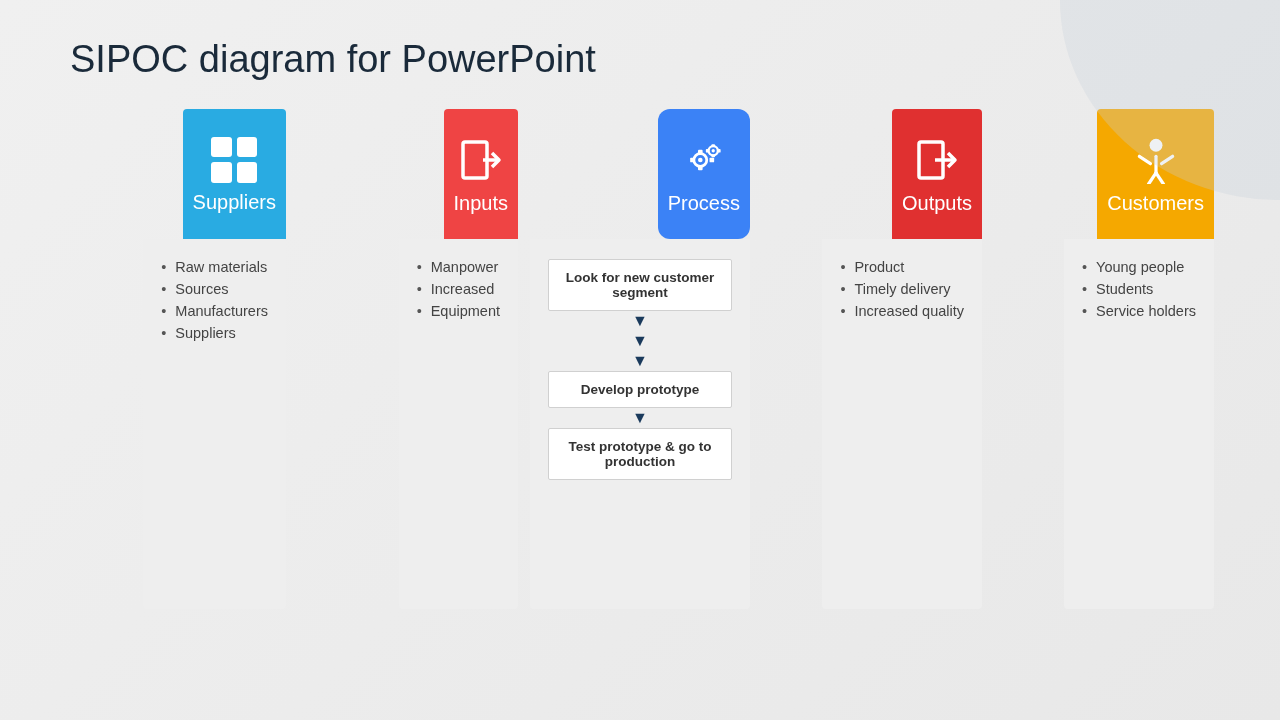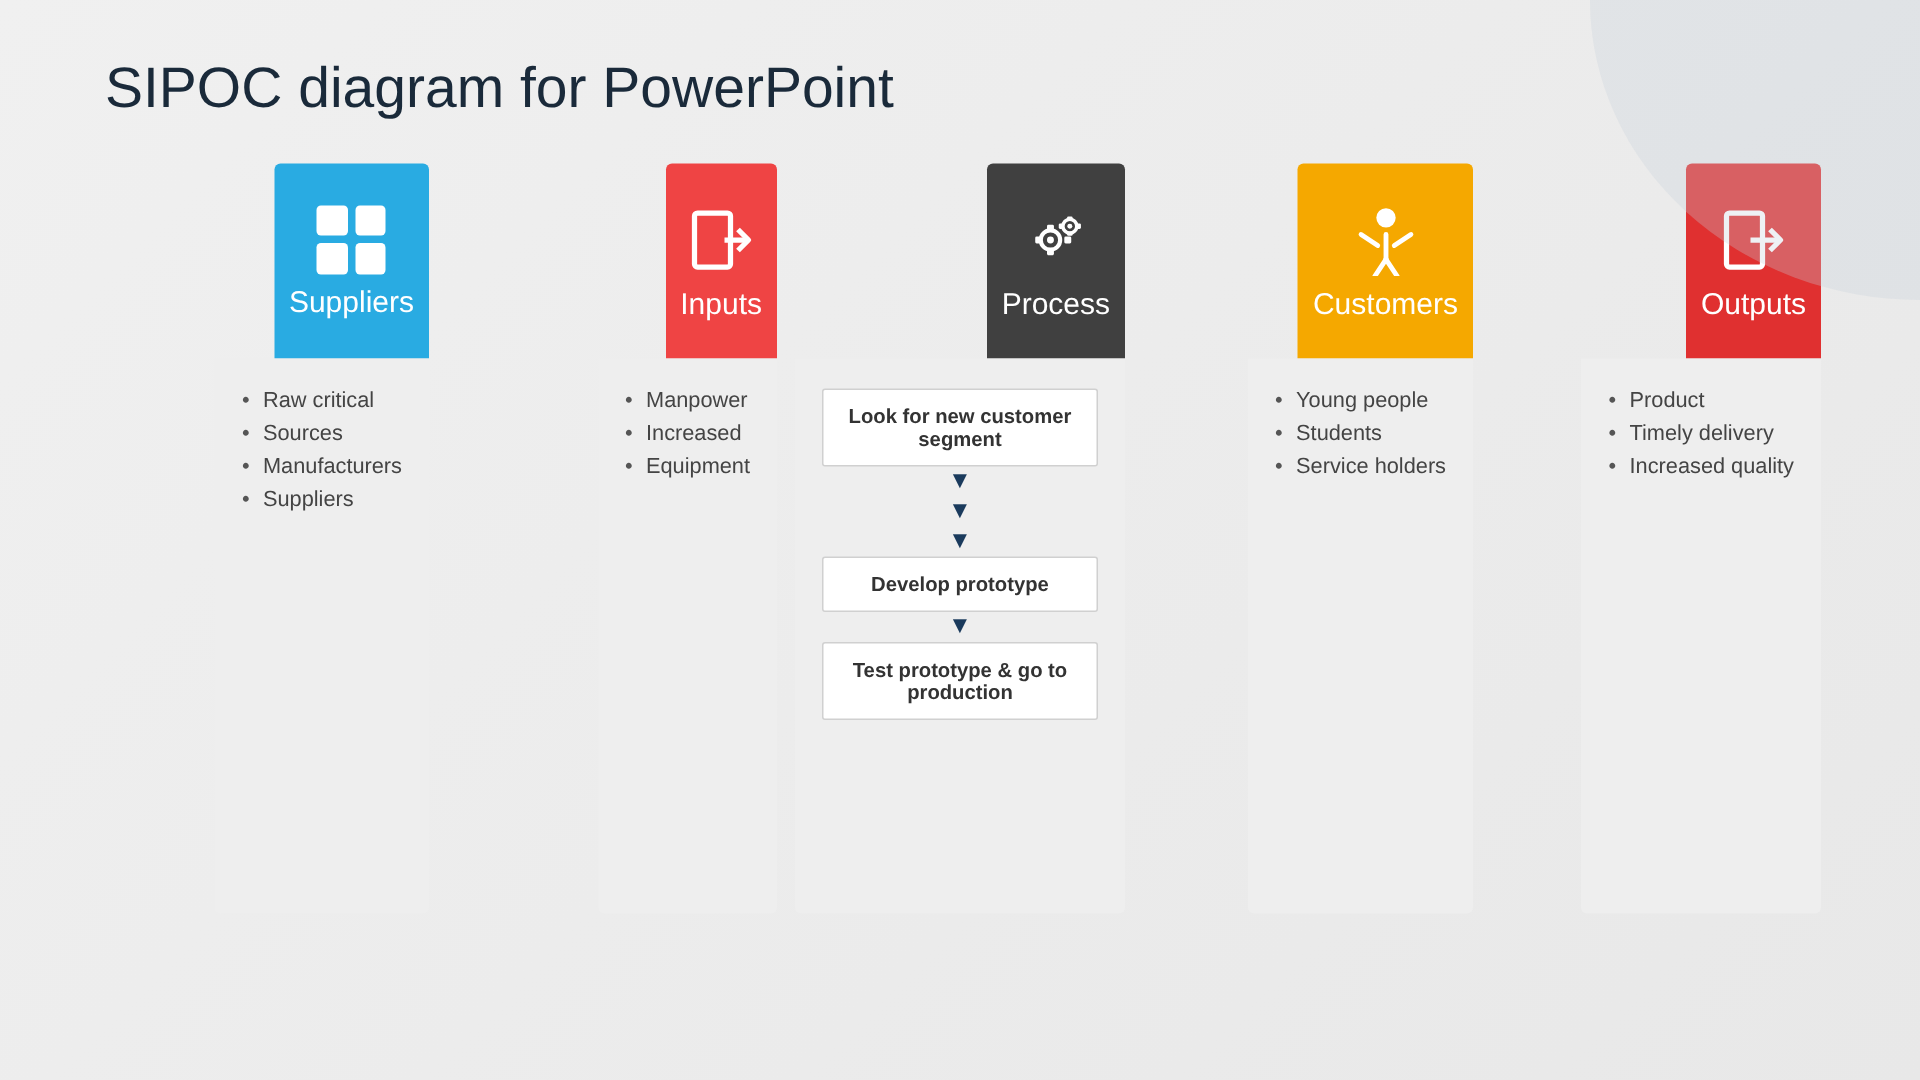--- a/index.html
+++ b/index.html
@@ -67,21 +67,21 @@
 
     .col-header .label {
       color: white;
       font-size: 20px;
       font-weight: 400;
     }
 
     
     .suppliers .col-header { background-color: #29ABE2; }
     .inputs .col-header    { background-color: #ef4444; }
-    .process .col-header   { background-color: #404040; }
+    .process .col-header   { background-color: #3b82f6; border-radius: 12px; }
     .outputs .col-header   { background-color: #E03030; }
     .customers .col-header { background-color: #F5A800; }
 
     
     .col-body {
       background: #eeeeee;
       flex: 1;
       padding: 20px 18px 20px 18px;
       border-radius: 0 0 4px 4px;
       min-height: 370px;
@@ -170,21 +170,21 @@
           <span></span>
             <span></span>
             <span></span>
             <span></span>
         </div>
       </div>
       <span class="label">Suppliers</span>
     </div>
     <div class="col-body">
       <ul>
-        <li>Raw critical</li>
+        <li>Raw materials</li>
         <li>Sources</li>
         <li>Manufacturers</li>
         <li>Suppliers</li>
       </ul>
     </div>
   </div>
 
   <div class="column inputs">
     <div class="col-header">
       <div class="icon">
@@ -237,60 +237,60 @@
         <div class="arrow-down">▼</div>
         <div class="arrow-down">▼</div>
         <div class="arrow-down">▼</div>
         <div class="process-step">Develop prototype</div>
         <div class="arrow-down">▼</div>
         <div class="process-step">Test prototype &amp; go to production</div>
       </div>
     </div>
   </div>
 
-  <div class="column customers">
-    <div class="col-header">
-      <div class="icon">
-        <svg viewBox="0 0 48 52" xmlns="http://www.w3.org/2000/svg">
-
-          <circle cx="24" cy="10" r="7" fill="white"></circle>
-
-          <line x1="6" y1="22" x2="18" y2="30" stroke="white" stroke-width="3.5" stroke-linecap="round"></line>
-          <line x1="42" y1="22" x2="30" y2="30" stroke="white" stroke-width="3.5" stroke-linecap="round"></line>
-
-          <line x1="24" y1="22" x2="24" y2="40" stroke="white" stroke-width="3.5" stroke-linecap="round"></line>
-
-          <line x1="24" y1="40" x2="16" y2="52" stroke="white" stroke-width="3.5" stroke-linecap="round"></line>
-          <line x1="24" y1="40" x2="32" y2="52" stroke="white" stroke-width="3.5" stroke-linecap="round"></line>
-        </svg>
-      </div>
-      <span class="label">Customers</span>
-    </div>
-    <div class="col-body">
-      <ul>
-        <li>Young people</li>
-        <li>Students</li>
-        <li>Service holders</li>
-      </ul>
-    </div>
-  </div>
-
   <div class="column outputs">
     <div class="col-header">
       <div class="icon">
         <svg viewBox="0 0 48 48" xmlns="http://www.w3.org/2000/svg">
           <rect x="6" y="6" width="24" height="36" rx="2" fill="none" stroke="white" stroke-width="3.5"></rect>
           <line x1="22" y1="24" x2="42" y2="24" stroke="white" stroke-width="3.5"></line>
           <polyline points="35,17 42,24 35,31" fill="none" stroke="white" stroke-width="3.5" stroke-linejoin="round"></polyline>
         </svg>
       </div>
       <span class="label">Outputs</span>
     </div>
     <div class="col-body">
       <ul>
         <li>Product</li>
         <li>Timely delivery</li>
         <li>Increased quality</li>
       </ul>
     </div>
   </div>
 
+  <div class="column customers">
+    <div class="col-header">
+      <div class="icon">
+        <svg viewBox="0 0 48 52" xmlns="http://www.w3.org/2000/svg">
+
+          <circle cx="24" cy="10" r="7" fill="white"></circle>
+
+          <line x1="6" y1="22" x2="18" y2="30" stroke="white" stroke-width="3.5" stroke-linecap="round"></line>
+          <line x1="42" y1="22" x2="30" y2="30" stroke="white" stroke-width="3.5" stroke-linecap="round"></line>
+
+          <line x1="24" y1="22" x2="24" y2="40" stroke="white" stroke-width="3.5" stroke-linecap="round"></line>
+
+          <line x1="24" y1="40" x2="16" y2="52" stroke="white" stroke-width="3.5" stroke-linecap="round"></line>
+          <line x1="24" y1="40" x2="32" y2="52" stroke="white" stroke-width="3.5" stroke-linecap="round"></line>
+        </svg>
+      </div>
+      <span class="label">Customers</span>
+    </div>
+    <div class="col-body">
+      <ul>
+        <li>Young people</li>
+        <li>Students</li>
+        <li>Service holders</li>
+      </ul>
+    </div>
+  </div>
+
 </div>
 
 </body></html>

